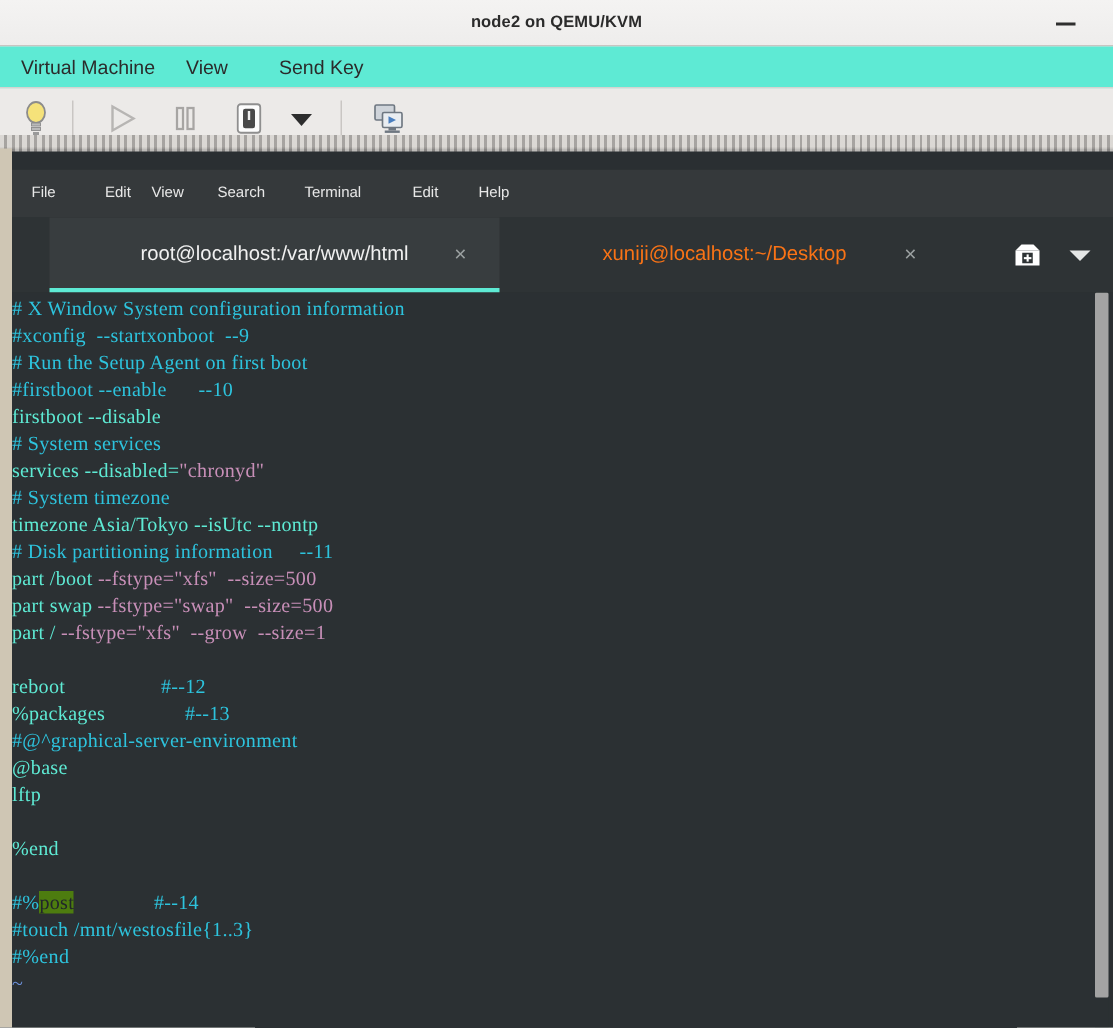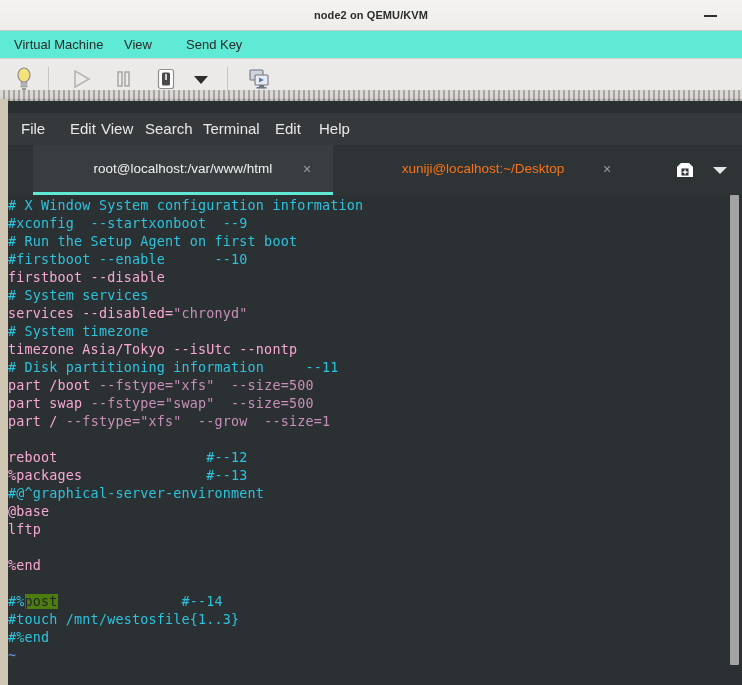--- a/index.html
+++ b/index.html
@@ -112,21 +112,21 @@
   }
   .term-menubar {
     position: absolute; left: 0; top: 0;
     width: 734px; height: 32px;
     background: #35393b;
     box-sizing: border-box;
   }
   .term-menu-item {
     position: absolute; top: 0;
     line-height: 32px;
-    font-size: 15px;
+    font-size: 10px;
     color: #e8e8e8;
     padding: 0 5px;
     cursor: default;
     white-space: nowrap;
   }
 
   .term-tabbar {
     position: absolute; left: 0; top: 32px;
     width: 734px; height: 50px;
     background: #2e3335;
@@ -188,23 +188,23 @@
   .term-text {
     position: absolute; left: 0; top: 0;
     padding: 2px 0 0 0;
     font-family: "DejaVu Sans Mono", "Liberation Mono", monospace;
     font-size: 13.4px;
     line-height: 18px;
     white-space: pre;
     color: #e6e6e6;
     letter-spacing: .2px;
   }
-  .term-text .ln { display: block; height: 18px; }
+  .term-text .ln { display: block; height: 18px; font-family: Liberation Serif, serif; }
   .c-cyan   { color: #2dc3dd; }
-  .c-white  { color: #f9a8d4; }
+  .c-white  { color: #5eead4; }
   .c-mauve  { color: #c88fb8; }
   .c-blue   { color: #6c8fd8; }
   .hl-yellow{ background: #4d7c0f; color: #21262a; }
 
   .term-scrollbar {
     position: absolute; right: 3px; top: 0;
     width: 9px; height: 490px;
     background: #2b3033;
   }
   .term-scrollbar .thumb {

